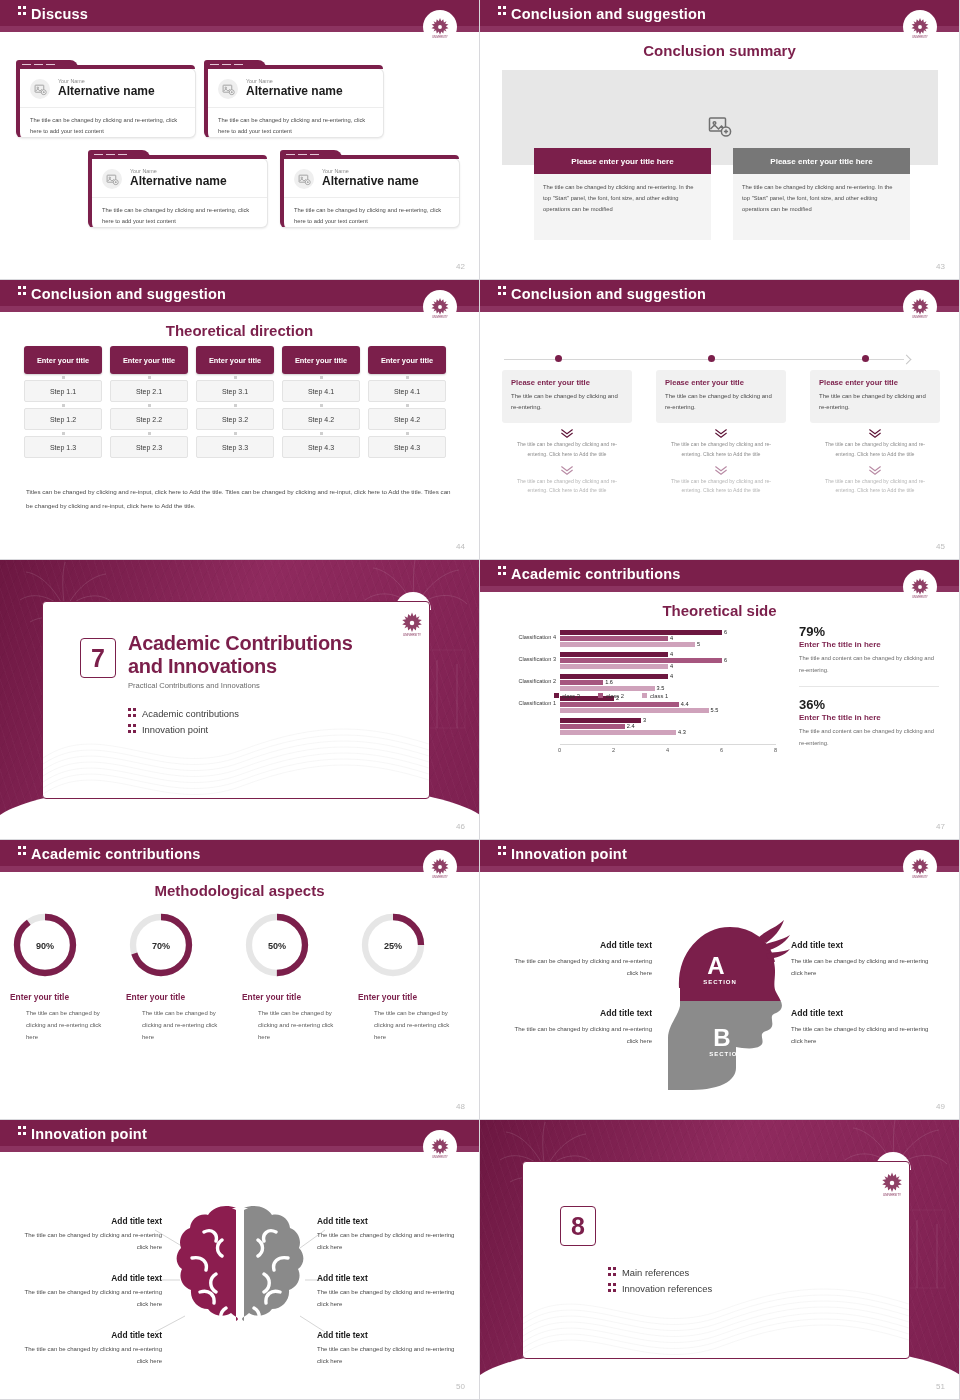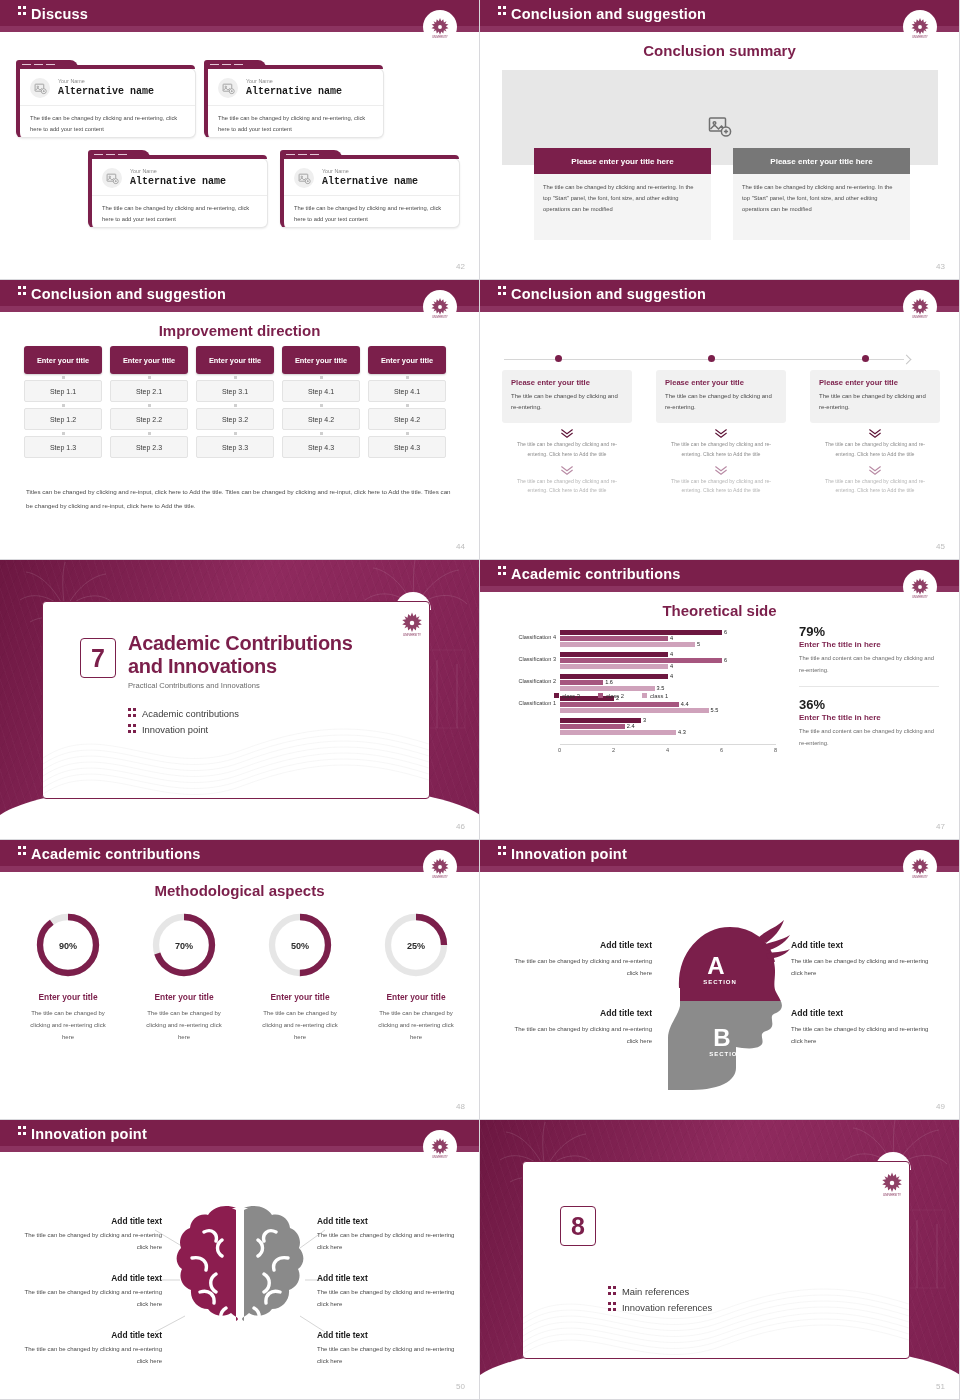--- a/index.html
+++ b/index.html
@@ -36,21 +36,21 @@
   .folder { position:absolute; }
   .folder .tab { position:absolute; left:0; top:0; width:62px; height:11px; background:#7b1f4b; border-radius:3px 8px 0 0; }
   .folder .tab .dots { position:absolute; left:6px; top:4px; display:flex; gap:3px; }
   .folder .tab .dots span { width:9px; height:2.5px; background:#e4c6d5; display:block; }
   .folder .body { position:absolute; left:0; top:8px; width:100%; height:calc(100% - 8px); background:#fff; border:1px solid #e6e6e6; border-left:4px solid #7b1f4b; border-radius:0 6px 6px 6px; box-shadow:0 1px 2px rgba(0,0,0,.08); }
   .folder .body:before { content:""; position:absolute; left:-4px; top:-4px; width:calc(100% + 4px); height:4px; background:#7b1f4b; border-radius:0 4px 0 0; }
   .fhead { display:flex; align-items:center; padding:9px 10px 7px 10px; border-bottom:1px solid #ededed; }
   .fimg { width:20px; height:20px; border-radius:50%; background:#efefef; display:flex; align-items:center; justify-content:center; margin-right:8px; flex:none; }
   .fimg svg { width:13px; height:13px; }
   .fname-sm { font-size:5.4px; color:#8a8a8a; line-height:1.2; }
-  .fname-lg { font-size:10px; font-weight:bold; color:#1b1b1b; line-height:1.3;font-family:Liberation Mono, monospace; }
+  .fname-lg { font-size:12px; font-weight:bold; color:#1b1b1b; line-height:1.3; }
   .fdesc { padding:7px 10px; font-size:5.8px; color:#4a4a4a; line-height:1.85; }
 
   
   .cs-box { position:absolute; left:22px; top:70px; width:436px; height:95px; background:#e7e7e7; }
   .cs-icon { position:absolute; left:50%; top:115px; transform:translateX(-50%); width:24px; height:22px; }
   .cs-cols { position:absolute; left:54px; top:148px; display:flex; gap:22px; }
   .cs-col { width:177px; }
   .cs-head { height:26px; display:flex; align-items:center; justify-content:center; color:#fff; font-size:8px; font-weight:bold; }
   .cs-head.a { background:#7b1f4b; } .cs-head.b { background:#777; }
   .cs-body { background:#f4f4f4; padding:8px 9px; font-size:5.8px; color:#4d4d4d; line-height:1.9; height:66px; }
@@ -111,21 +111,21 @@
   .legend { position:absolute; left:74px; top:133px; display:flex; gap:18px; font-size:5.8px; color:#333; align-items:center; }
   .legend span.sw { width:5px; height:5px; display:inline-block; margin-right:3px; }
   .rpanel { position:absolute; right:20px; top:64px; width:140px; }
   .rpanel .big { font-size:13px; font-weight:bold; color:#1b1b1b; }
   .rpanel .sm { font-size:8px; font-weight:bold; color:#7b1f4b; margin-top:1px; }
   .rpanel .p { font-size:5.8px; color:#6a6a6a; line-height:2; margin-top:4px; }
   .rpanel hr { border:0; border-top:1px solid #e6e6e6; margin:10px 0; }
 
   
   .donuts { position:absolute; left:10px; top:70px; display:flex; }
-  .dcell { width:116px; text-align:center; }
+  .dcell { width:116px; text-align:left; }
   .dcell svg { width:70px; height:70px; }
   .dcell .pct { font-size:13px; font-weight:bold; fill:#2b2b2b; }
   .dcell h4 { font-size:8.4px; font-weight:bold; color:#7b1f4b; margin-top:8px; }
   .dcell p { font-size:6px; color:#5a5a5a; line-height:2; margin-top:5px; padding:0 16px; }
 
   
   .headfig { position:absolute; left:170px; top:68px; width:150px; height:200px; }
   .sidecol { position:absolute; width:150px; }
   .sidecol h4 { font-size:8.6px; font-weight:bold; color:#1b1b1b; margin-bottom:5px; }
   .sidecol p { font-size:6px; color:#4a4a4a; line-height:2; }
@@ -325,21 +325,21 @@
         <div class="logo">
           <svg viewBox="0 0 40 40">
               <g fill="#7b1f4b">
                 <path d="M20 6l2 5 3-3 1 5 4-2-2 4 5 1-4 3 4 3-5 1 2 4-4-2-1 5-3-3-2 5-2-5-3 3-1-5-4 2 2-4-5-1 4-3-4-3 5-1-2-4 4 2 1-5 3 3z" opacity=".85"></path>
                 <circle cx="20" cy="20" r="3" fill="#fff"></circle>
               </g>
               <text x="20" y="37" font-size="4" fill="#7b1f4b" text-anchor="middle">UNIVERSITY</text>
             </svg>
         </div>
       </div>
-      <div class="ctitle">Improvement direction</div>
+      <div class="ctitle">Theoretical direction</div>
 
       <div class="imp-row">
         <div class="imp-col">
           <div class="imp-head">Enter your title</div>
           <div class="imp-cell">Step 1.1</div>
           <div class="imp-cell">Step 1.2</div>
           <div class="imp-cell">Step 1.3</div>
         </div>
         <div class="imp-col">
           <div class="imp-head">Enter your title</div>
@@ -812,21 +812,21 @@
       </div>
       <svg class="sec-logo" viewBox="0 0 40 40">
         <g fill="#7b1f4b">
             <path d="M20 6l2 5 3-3 1 5 4-2-2 4 5 1-4 3 4 3-5 1 2 4-4-2-1 5-3-3-2 5-2-5-3 3-1-5-4 2 2-4-5-1 4-3-4-3 5-1-2-4 4 2 1-5 3 3z" opacity=".85"></path>
             <circle cx="20" cy="20" r="3" fill="#fff"></circle>
           </g>
         <text x="20" y="37" font-size="4" fill="#7b1f4b" text-anchor="middle">UNIVERSITY</text>
       </svg>
 
       <div class="sec-num" style="top:86px">8</div>
-      <div class="sec-list" style="top:166px">
+      <div class="sec-list" style="top:147px">
         <div>
             <span class="dd two">
               <i></i>
               <i></i>
               <i></i>
               <i></i>
             </span>
             <span>Main references</span>
           </div>
         <div>

